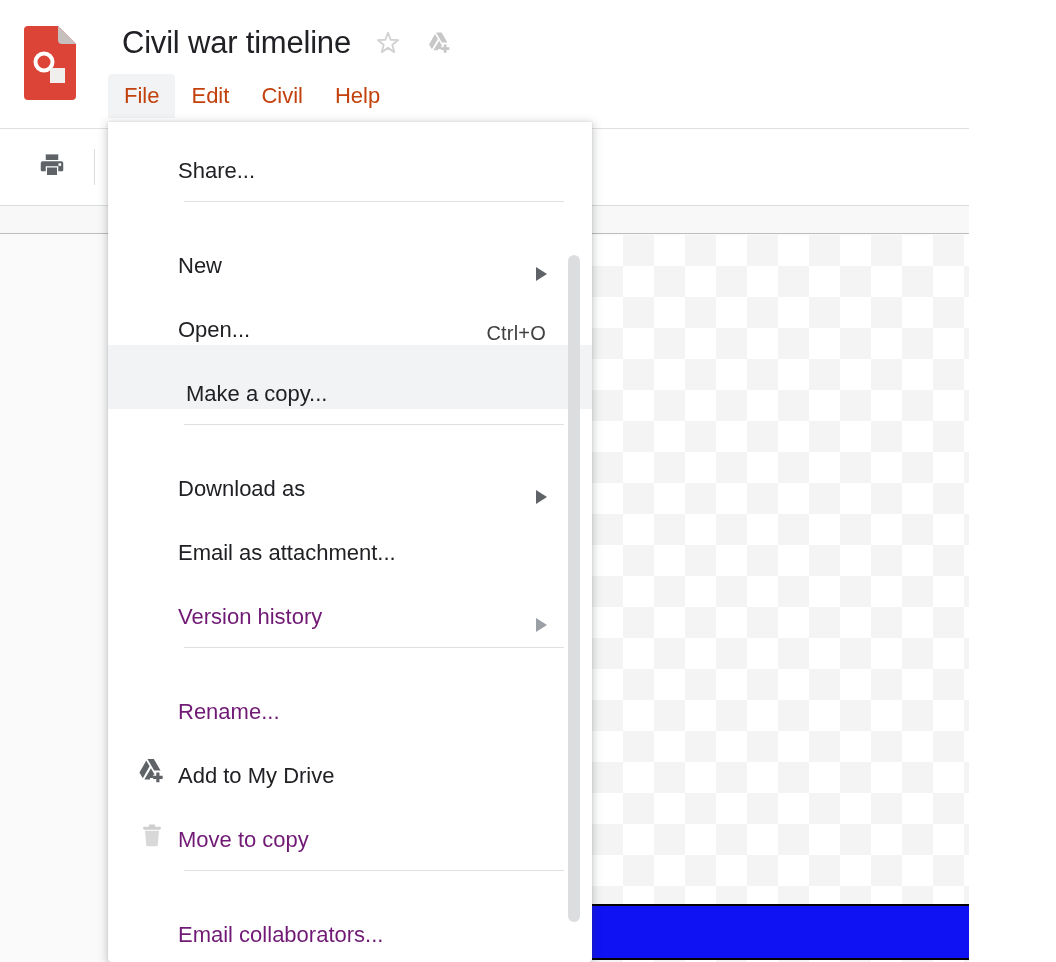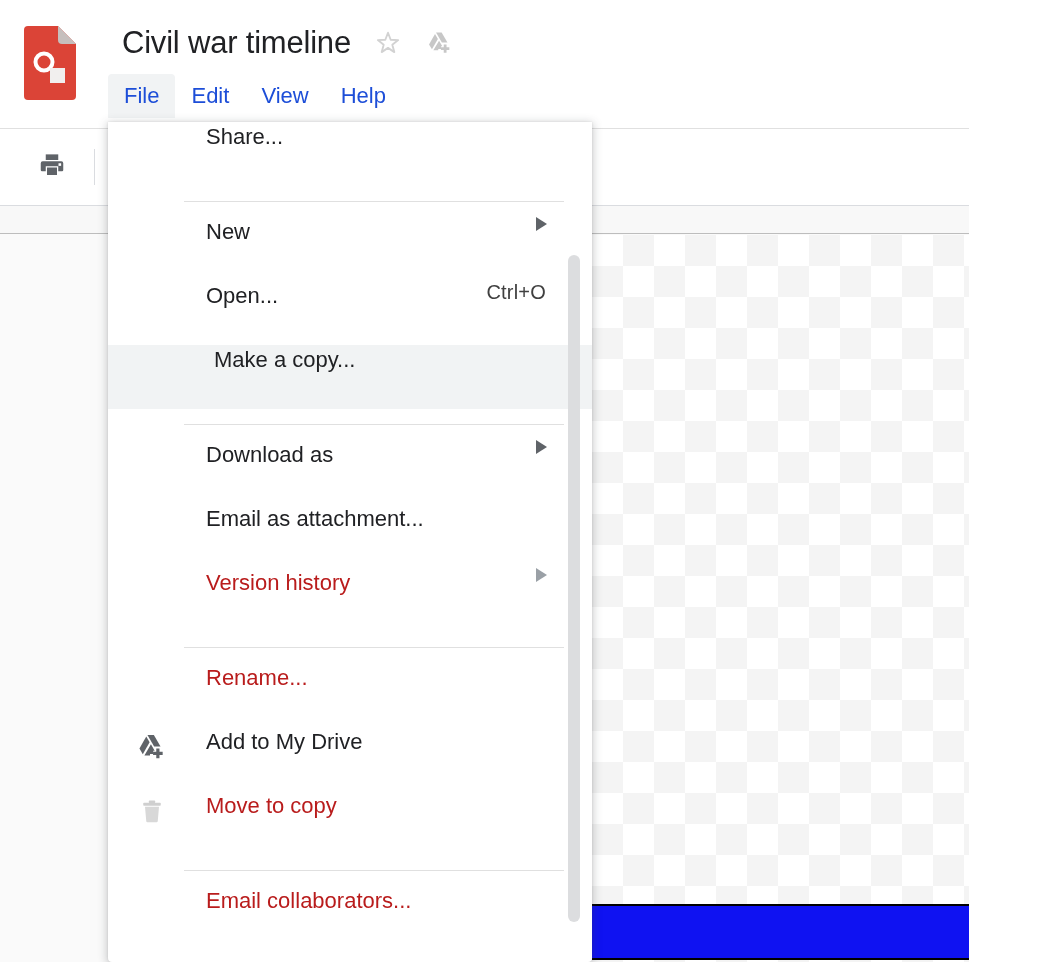--- a/index.html
+++ b/index.html
@@ -64,21 +64,21 @@
   .menubar {
     position: absolute;
     left: 108px; top: 74px;
     display: flex;
     align-items: center;
     height: 44px;
   }
 
   .menubar-item {
     font-size: 22px;
-    color: #1d4ed8;
+    color: #c2410c;
     padding: 6px 16px;
     line-height: 32px;
     border-radius: 4px 4px 0 0;
     cursor: pointer;
     white-space: nowrap;
   }
   .menubar-item.active {
     background: #f1f3f4;
   }
 
@@ -169,25 +169,24 @@
   .menu-list {
     position: absolute;
     left: 0; top: 0;
     width: 484px;
   }
 
   .menu-item {
     position: relative;
     height: 64px;
     display: flex;
-    align-items: flex-start;
+    align-items: flex-end;
     padding: 0 18px 0 28px;
     cursor: pointer;
     user-select: none;
-    gap: 28px;
   }
   .menu-item.highlight { background: #f1f3f4; padding-left: 36px; }
   .menu-item.disabled { cursor: default; }
 
   .mi-icon {
     width: 40px;
     min-width: 40px;
     height: 40px;
     margin-left: -4px;
     margin-right: 6px;
@@ -196,21 +195,21 @@
     justify-content: center;
   }
   .mi-icon.spacer { background: transparent; }
 
   .mi-label {
     font-size: 22px;
     color: #202124;
     line-height: 30px;
     white-space: nowrap;
   }
-  .menu-item.disabled .mi-label { color: #b91c1c; }
+  .menu-item.disabled .mi-label { color: #701a75; }
 
   .mi-spacer { flex: 1 1 auto; }
 
   .mi-accel {
     font-size: 20px;
     color: #404040;
     letter-spacing: 0.2px;
     white-space: nowrap;
     padding-right: 28px;
   }
@@ -279,21 +278,21 @@
           <path d="M7.7 4.2 L2.6 13.2 L5.1 17.4 L10.2 8.5 Z" fill="#c7c7c7"></path>
           <path d="M6.3 18.3 L11.2 10 L14 14.8 L12.9 14.8 L12.9 17.2 L10.5 17.2 L10.5 18.3 Z" fill="#c7c7c7"></path>
           <path d="M15.2 13.2 L17.6 13.2 L17.6 15.6 L20 15.6 L20 18 L17.6 18 L17.6 20.4 L15.2 20.4 L15.2 18 L12.8 18 L12.8 15.6 L15.2 15.6 Z" fill="#c7c7c7"></path>
         </svg>
       </div>
     </div>
 
     <div class="menubar">
       <div class="menubar-item active">File</div>
       <div class="menubar-item">Edit</div>
-      <div class="menubar-item">View</div>
+      <div class="menubar-item">Civil</div>
       <div class="menubar-item">Help</div>
     </div>
   </div>
 
   <div class="toolbar">
     <div class="tb-btn">
       <span>
         <svg width="30" height="30" viewBox="0 0 24 24">
           <path d="M7 3.5 H17 V8 H7 Z" fill="#5f6368"></path>
           <path d="M4.5 9 H19.5 A1.5 1.5 0 0 1 21 10.5 V16 A1 1 0 0 1 20 17 H17 V13 H7 V17 H4 A1 1 0 0 1 3 16 V10.5 A1.5 1.5 0 0 1 4.5 9 Z" fill="#5f6368"></path>

